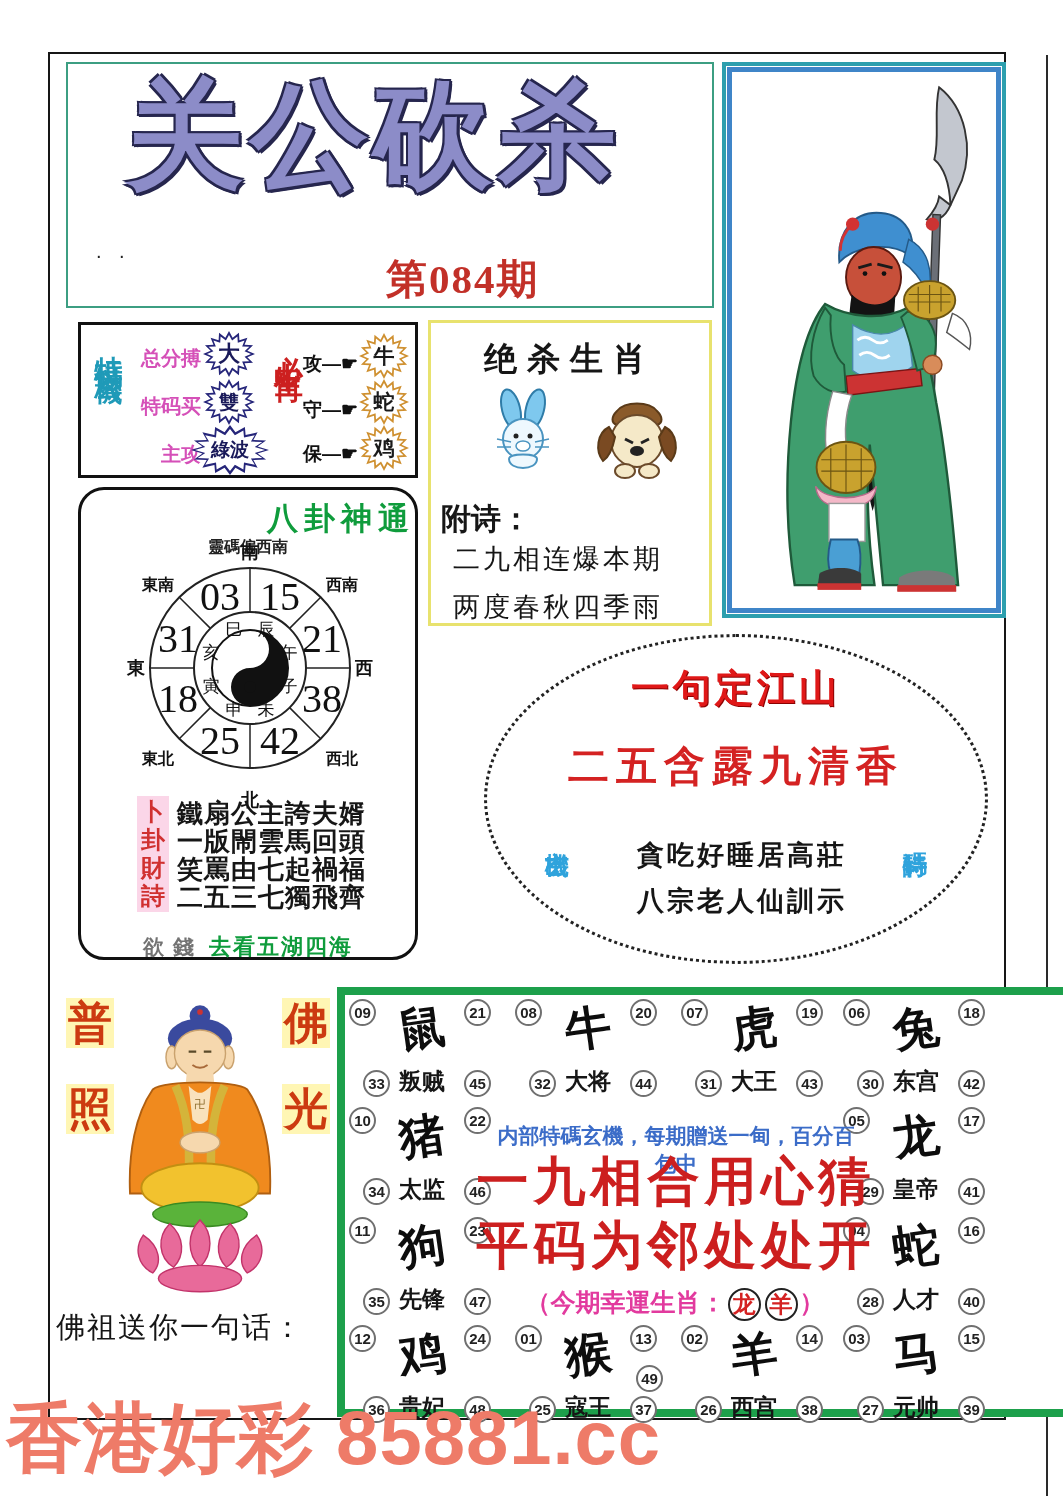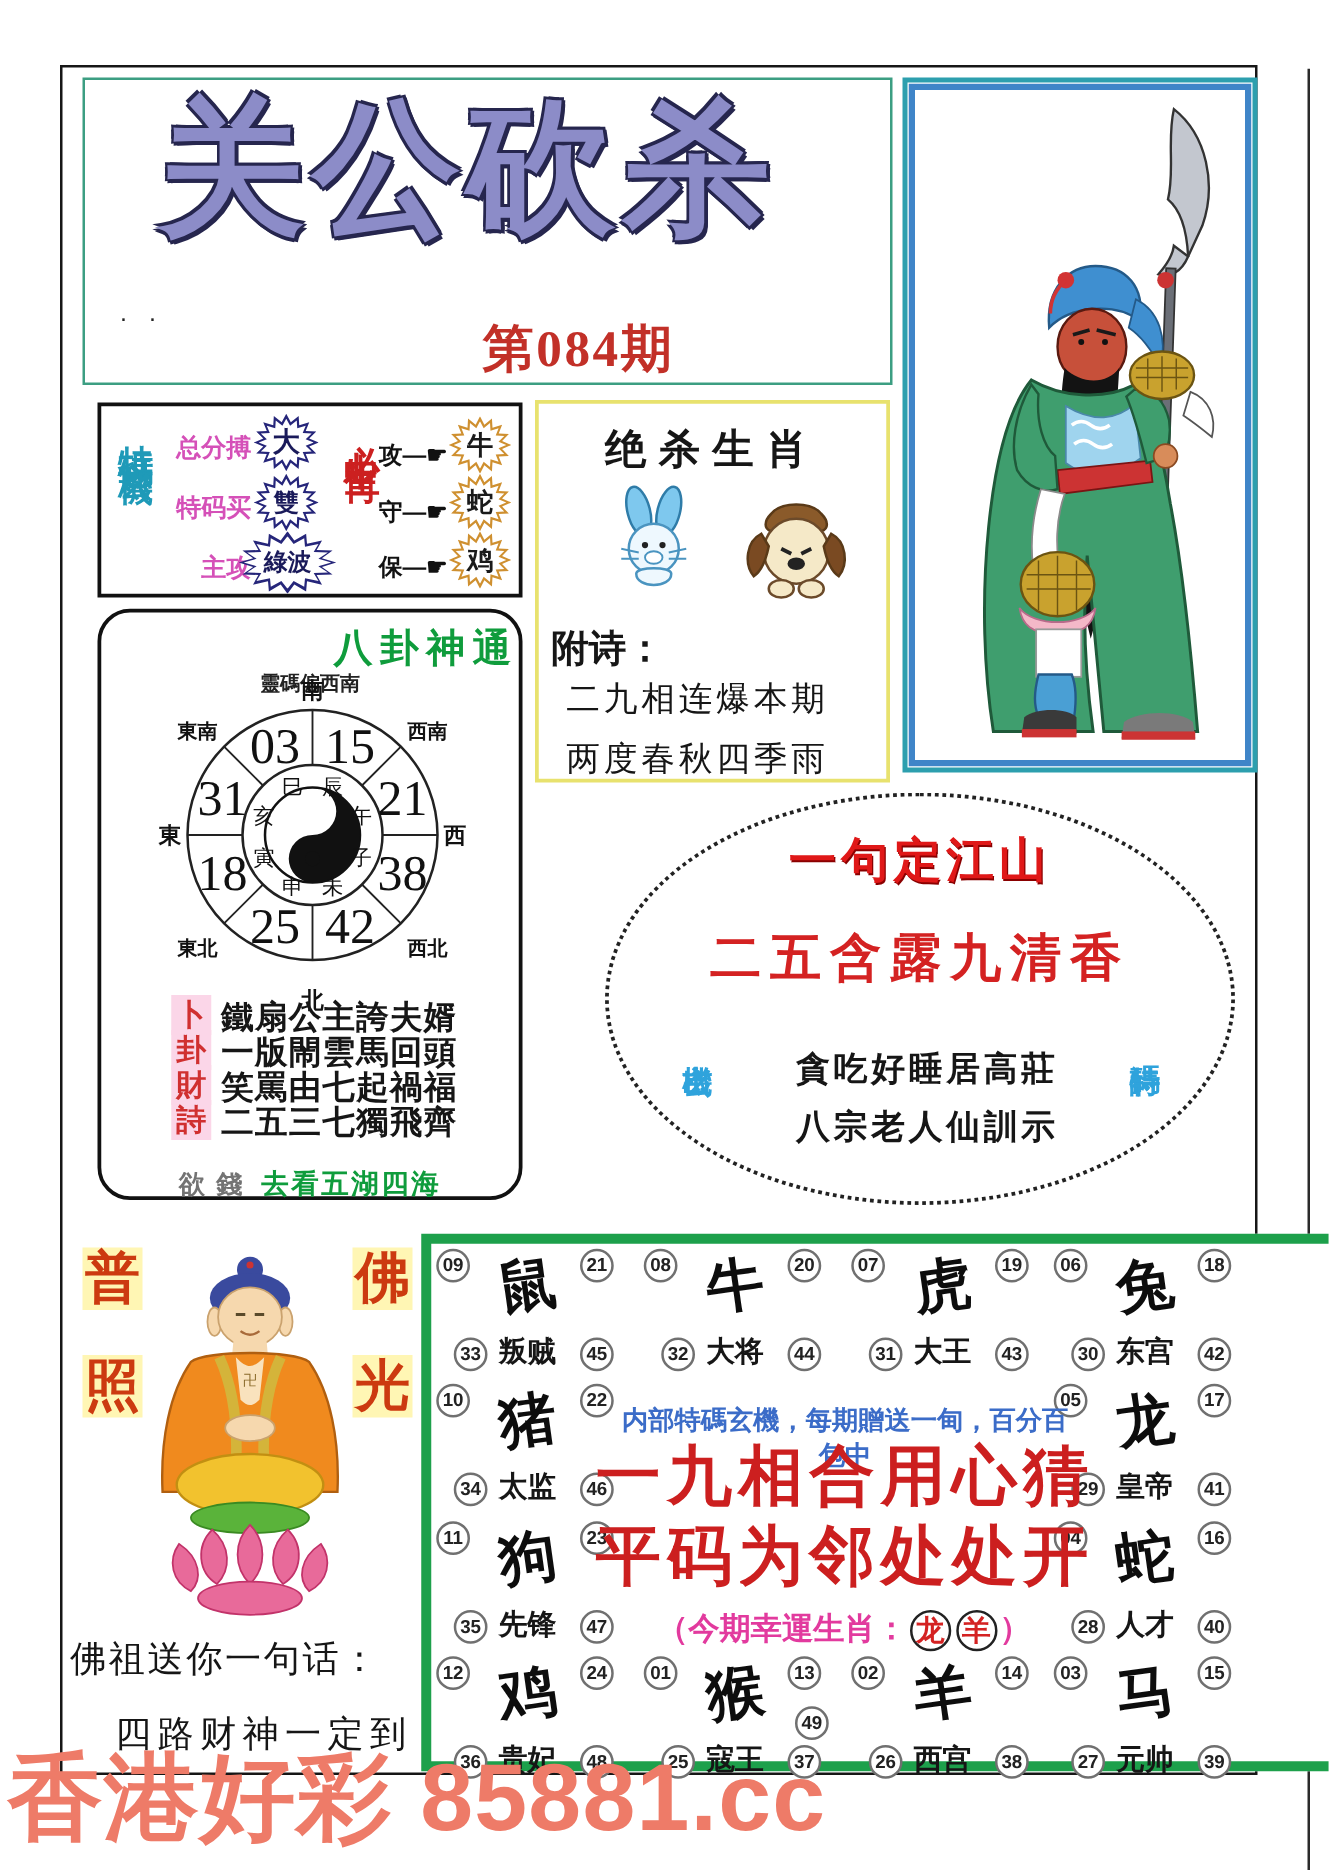--- a/index.html
+++ b/index.html
@@ -305,21 +305,20 @@
     <g fill="#e86a9a" stroke="#c2336a" stroke-width="1.5">
       <path d="M110,234 C96,248 96,270 110,284 C124,270 124,248 110,234 Z"></path>
       <path d="M78,238 C64,252 66,274 82,284 C94,272 94,252 78,238 Z"></path>
       <path d="M142,238 C156,252 154,274 138,284 C126,272 126,252 142,238 Z"></path>
       <path d="M50,250 C40,264 44,282 60,290 C70,280 68,262 50,250 Z"></path>
       <path d="M170,250 C180,264 176,282 160,290 C150,280 152,262 170,250 Z"></path>
       <ellipse cx="110" cy="296" rx="44" ry="14"></ellipse>
     </g>
   </svg>
   <div class="buddha-line" style="left:56px;top:1308px;">佛祖送你一句话：</div>
-  <div class="buddha-line" style="left:92px;top:1368px;letter-spacing:5px;">四路财神一定到</div>
 
   <div class="green-box">
     <div class="cell" style="left:2px;top:4px;">
       <span class="num tl">09</span>
       <span class="num tr">21</span>
       <span class="animal">鼠</span>
       <span class="num bl">33</span>
       <span class="aname">叛贼</span>
       <span class="num br">45</span>
     </div>

